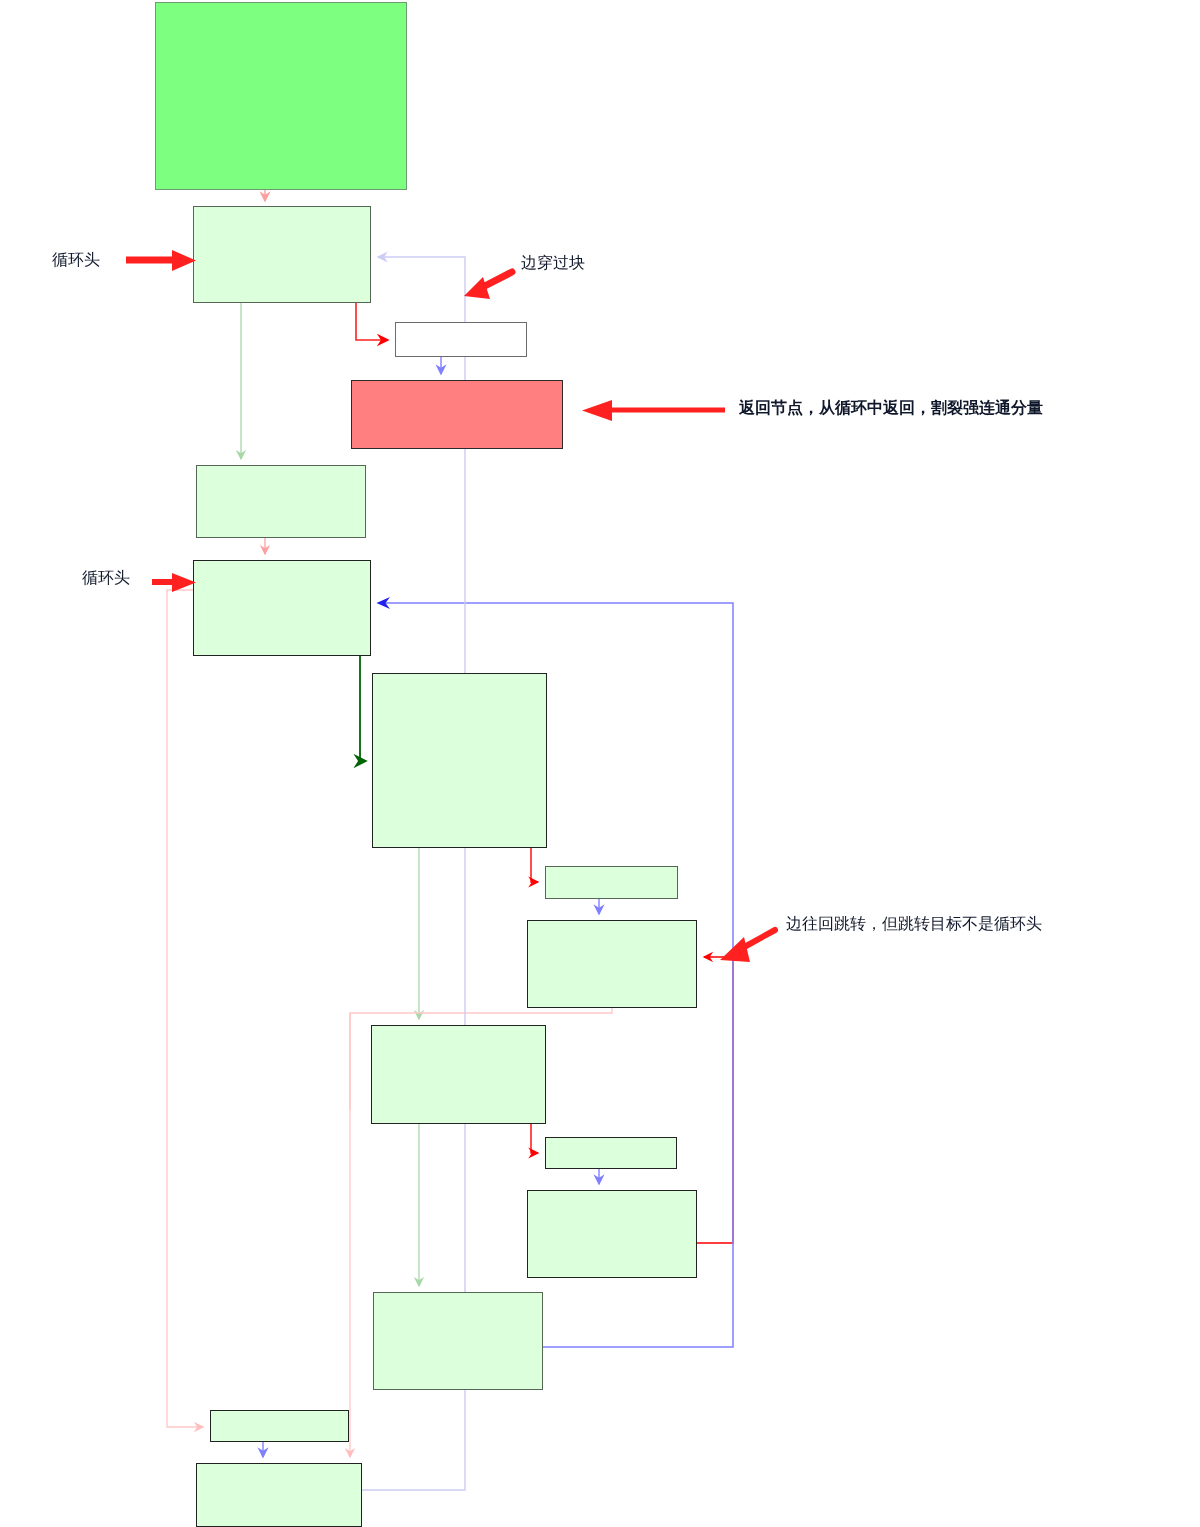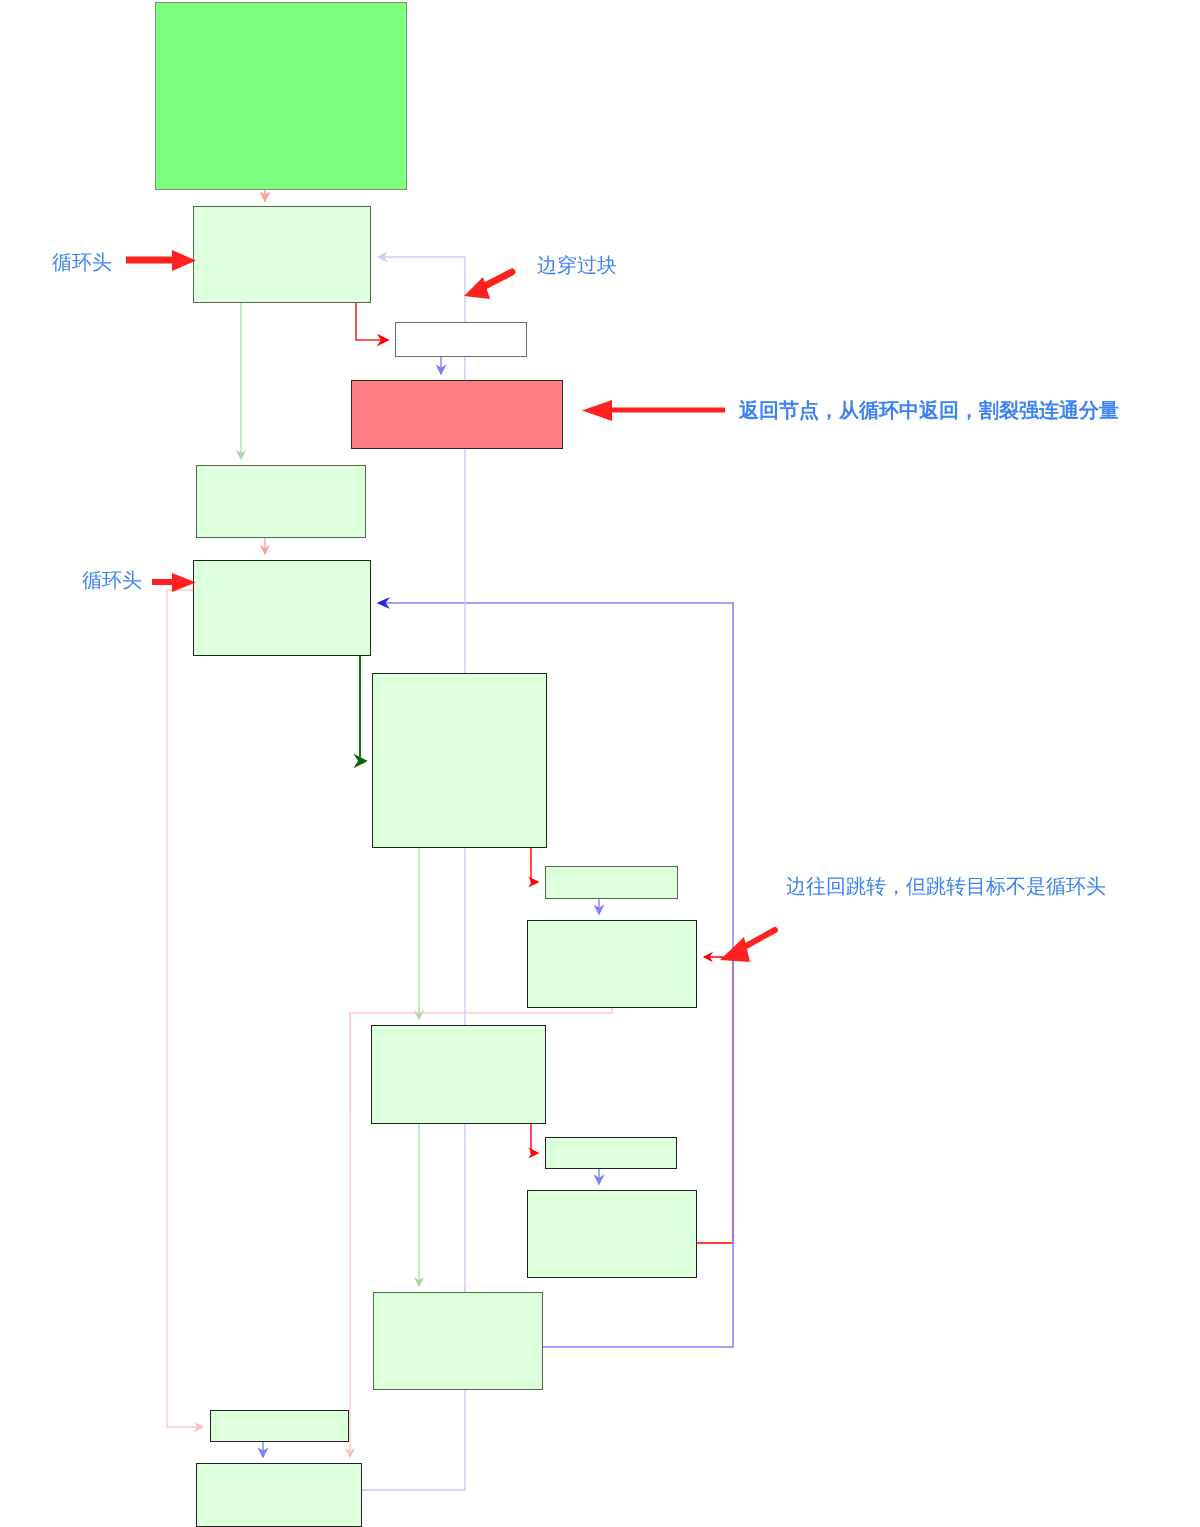--- a/index.html
+++ b/index.html
@@ -40,22 +40,22 @@
   }
   .node.plain {
     background: #ffffff;
     border: 1px solid #6b6b6b;
   }
   .node.dark {
     border: 1px solid #222222;
   }
   .annot {
     position: absolute;
-    color: #3b82f6;
-    font-size: 20px;
+    color: #0f172a;
+    font-size: 16px;
     font-family: "DejaVu Sans", sans-serif;
     white-space: nowrap;
     line-height: 1;
   }
 </style>
 </head>
 <body>
 
 <div id="canvas">
 
@@ -179,21 +179,21 @@
     </g>
 
     <g>
       <path d="M775,930 L737,951" stroke="#ff2020" stroke-width="6" fill="none" stroke-linecap="round"></path>
       <path d="M744,937 L720,960 L750,962 Z" fill="#ff2020"></path>
     </g>
   </svg>
 
   <div class="annot" style="left:52px; top:252px;">循环头</div>
 
-  <div class="annot" style="left:537px; top:255px;">边穿过块</div>
+  <div class="annot" style="left:521px; top:255px;">边穿过块</div>
 
   <div class="annot" style="left:739px; top:400px;font-weight:bold;">返回节点，从循环中返回，割裂强连通分量</div>
 
   <div class="annot" style="left:82px; top:570px;">循环头</div>
 
-  <div class="annot" style="left:786px; top:876px;">边往回跳转，但跳转目标不是循环头</div>
+  <div class="annot" style="left:786px; top:916px;">边往回跳转，但跳转目标不是循环头</div>
 
 </div>
 
 </body></html>

